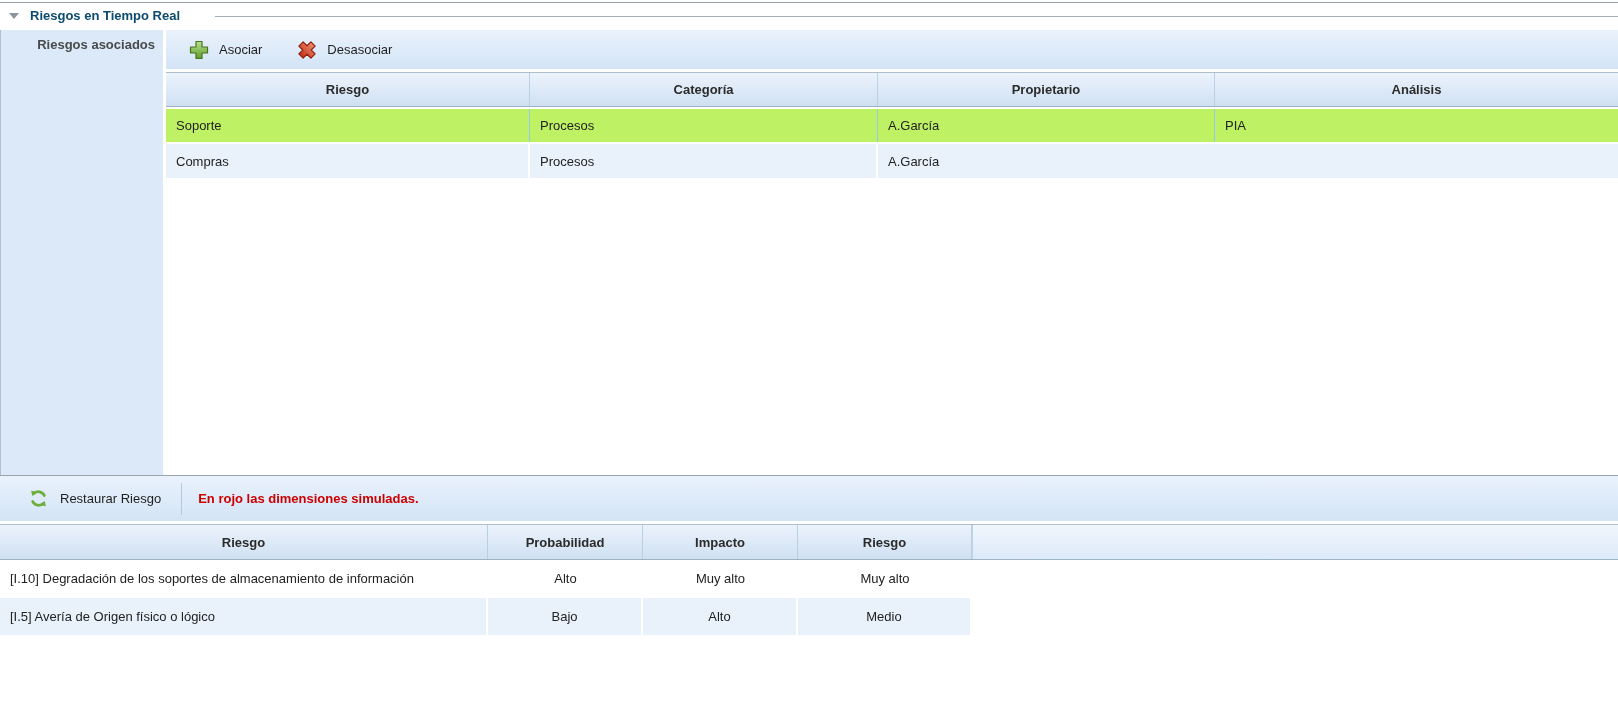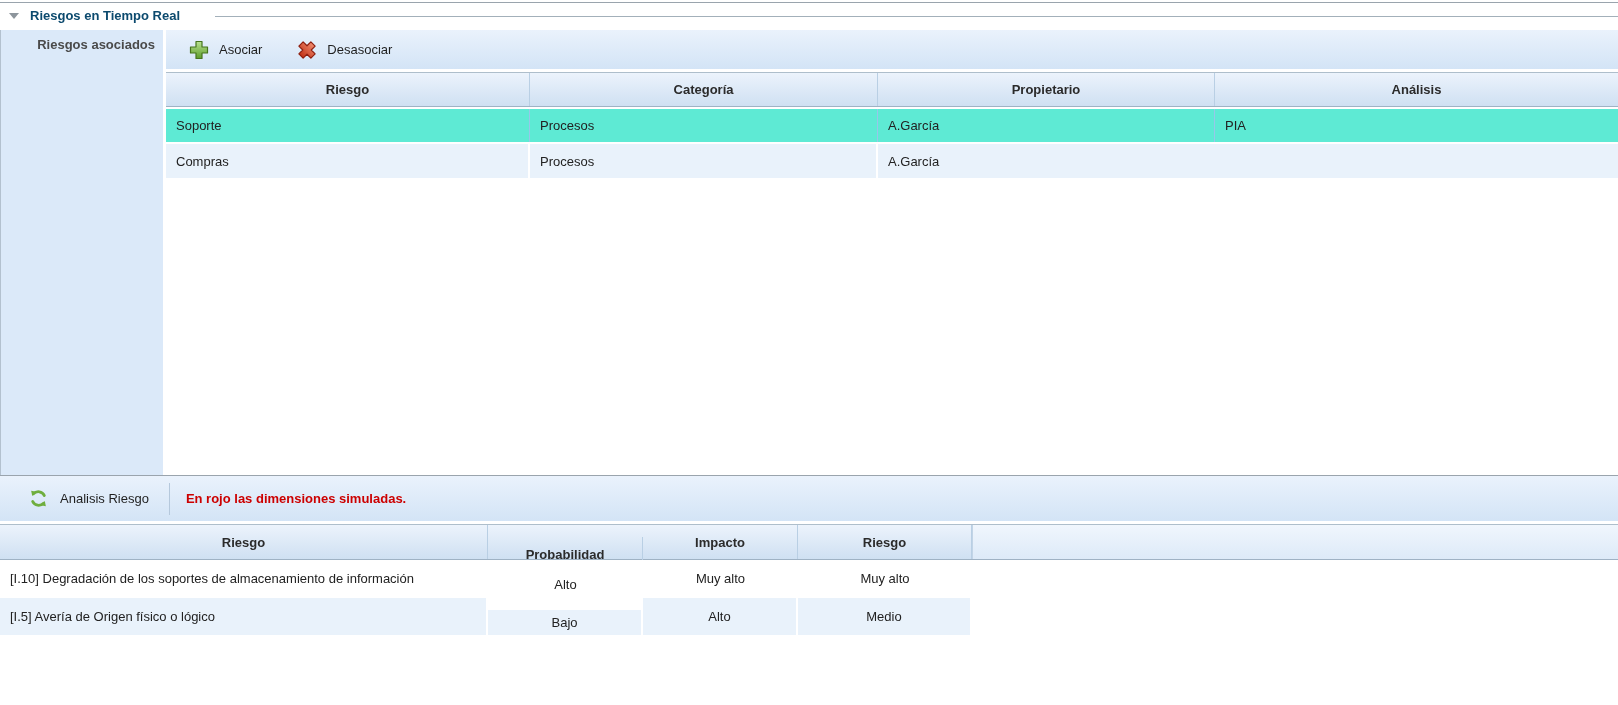--- a/index.html
+++ b/index.html
@@ -33,38 +33,38 @@
   .grid-header .hcell { display:flex; align-items:center; justify-content:center;
     font-weight:bold; color:#2b2b2b; border-right:1px solid #b9cfe4; height:100%; }
   .grid-header .hcell:last-child { border-right:none; }
 
   .assoc-header { left:166px; top:72px; width:1452px; height:35px; }
   .c0 { width:364px; } .c1 { width:348px; } .c2 { width:337px; } .c3 { flex:1; }
 
   .grid-row { position:absolute; display:flex; align-items:stretch; }
   .grid-row .cell { display:flex; align-items:center; padding-left:10px; white-space:nowrap; overflow:hidden; }
 
-  .assoc-row-selected { left:166px; top:109px; width:1452px; height:33px; background:#5eead4; cursor:pointer; }
+  .assoc-row-selected { left:166px; top:109px; width:1452px; height:33px; background:#bef264; cursor:pointer; }
   .assoc-row-selected .cell { border-right:1px solid #97c7ea; }
   .assoc-row-selected .cell:last-child { border-right:none; }
 
   .assoc-row-alt { left:166px; top:144px; width:1452px; height:34px; background:#e9f2fb; cursor:pointer; }
   .assoc-row-alt .cell { border-right:2px solid #ffffff; }
   .assoc-row-alt .cell:last-child { border-right:none; }
 
   
   .lower-rule { position:absolute; top:475px; left:0; right:0; border-top:1px solid #9aa4ad; }
   .rt-toolbar { position:absolute; left:0; top:476px; width:1618px; height:45px;
     background:linear-gradient(#eaf2fc, #d3e4f6); display:flex; align-items:center; }
   .rt-btn { display:flex; align-items:center; gap:11px; margin-left:20px; padding:4px 8px; cursor:pointer; color:#1f1f1f; }
   .rt-sep { width:1px; height:32px; background:#b5c8dc; margin-left:12px; }
   .rt-note { margin-left:16px; font-weight:bold; color:#cc0000; }
 
   .rt-header { left:0; top:524px; width:1618px; height:36px; }
-  .r0 { width:488px; } .r1 { width:155px;margin-top:12px; } .r2 { width:155px; } .r3 { width:174px; }
+  .r0 { width:488px; } .r1 { width:155px; } .r2 { width:155px; } .r3 { width:174px; }
   .rfill { flex:1; background:linear-gradient(#f0f6fd, #ddeaf8); border-left:1px solid #c2d4e6; }
 
   .rt-row1 { left:0; top:560px; width:1618px; height:37px; background:#ffffff; cursor:pointer; }
   .rt-row2 { left:0; top:598px; width:1606px; height:37px; background:#ffffff; cursor:pointer; }
   .rt-row2 .bandcell { background:#e9f2fb; }
   .rt-row2 .cell { border-right:2px solid #ffffff; }
   .rt-row2 .cell:last-child { border-right:none; }
   .cell.center { justify-content:center; padding-left:0; }
 </style>
 </head>
@@ -135,21 +135,21 @@
   <div class="rt-toolbar">
     <div class="rt-btn">
       <svg width="21" height="21" viewBox="0 0 20 20">
         <g stroke="#6fae3e" stroke-width="2.6" fill="none" stroke-linecap="round">
           <path d="M15.6 7.2 A6.3 6.3 0 0 0 5.2 5.6"></path>
           <path d="M4.4 12.8 A6.3 6.3 0 0 0 14.8 14.4"></path>
         </g>
         <polygon points="3.0,2.6 8.0,3.6 4.0,7.6" fill="#6fae3e"></polygon>
         <polygon points="17.0,17.4 12.0,16.4 16.0,12.4" fill="#6fae3e"></polygon>
       </svg>
-      <span>Analisis Riesgo</span>
+      <span>Restaurar Riesgo</span>
     </div>
     <div class="rt-sep"></div>
     <div class="rt-note">En rojo las dimensiones simuladas.</div>
   </div>
 
   <div class="grid-header rt-header">
     <div class="hcell r0">Riesgo</div>
     <div class="hcell r1">Probabilidad</div>
     <div class="hcell r2">Impacto</div>
     <div class="hcell r3">Riesgo</div>

